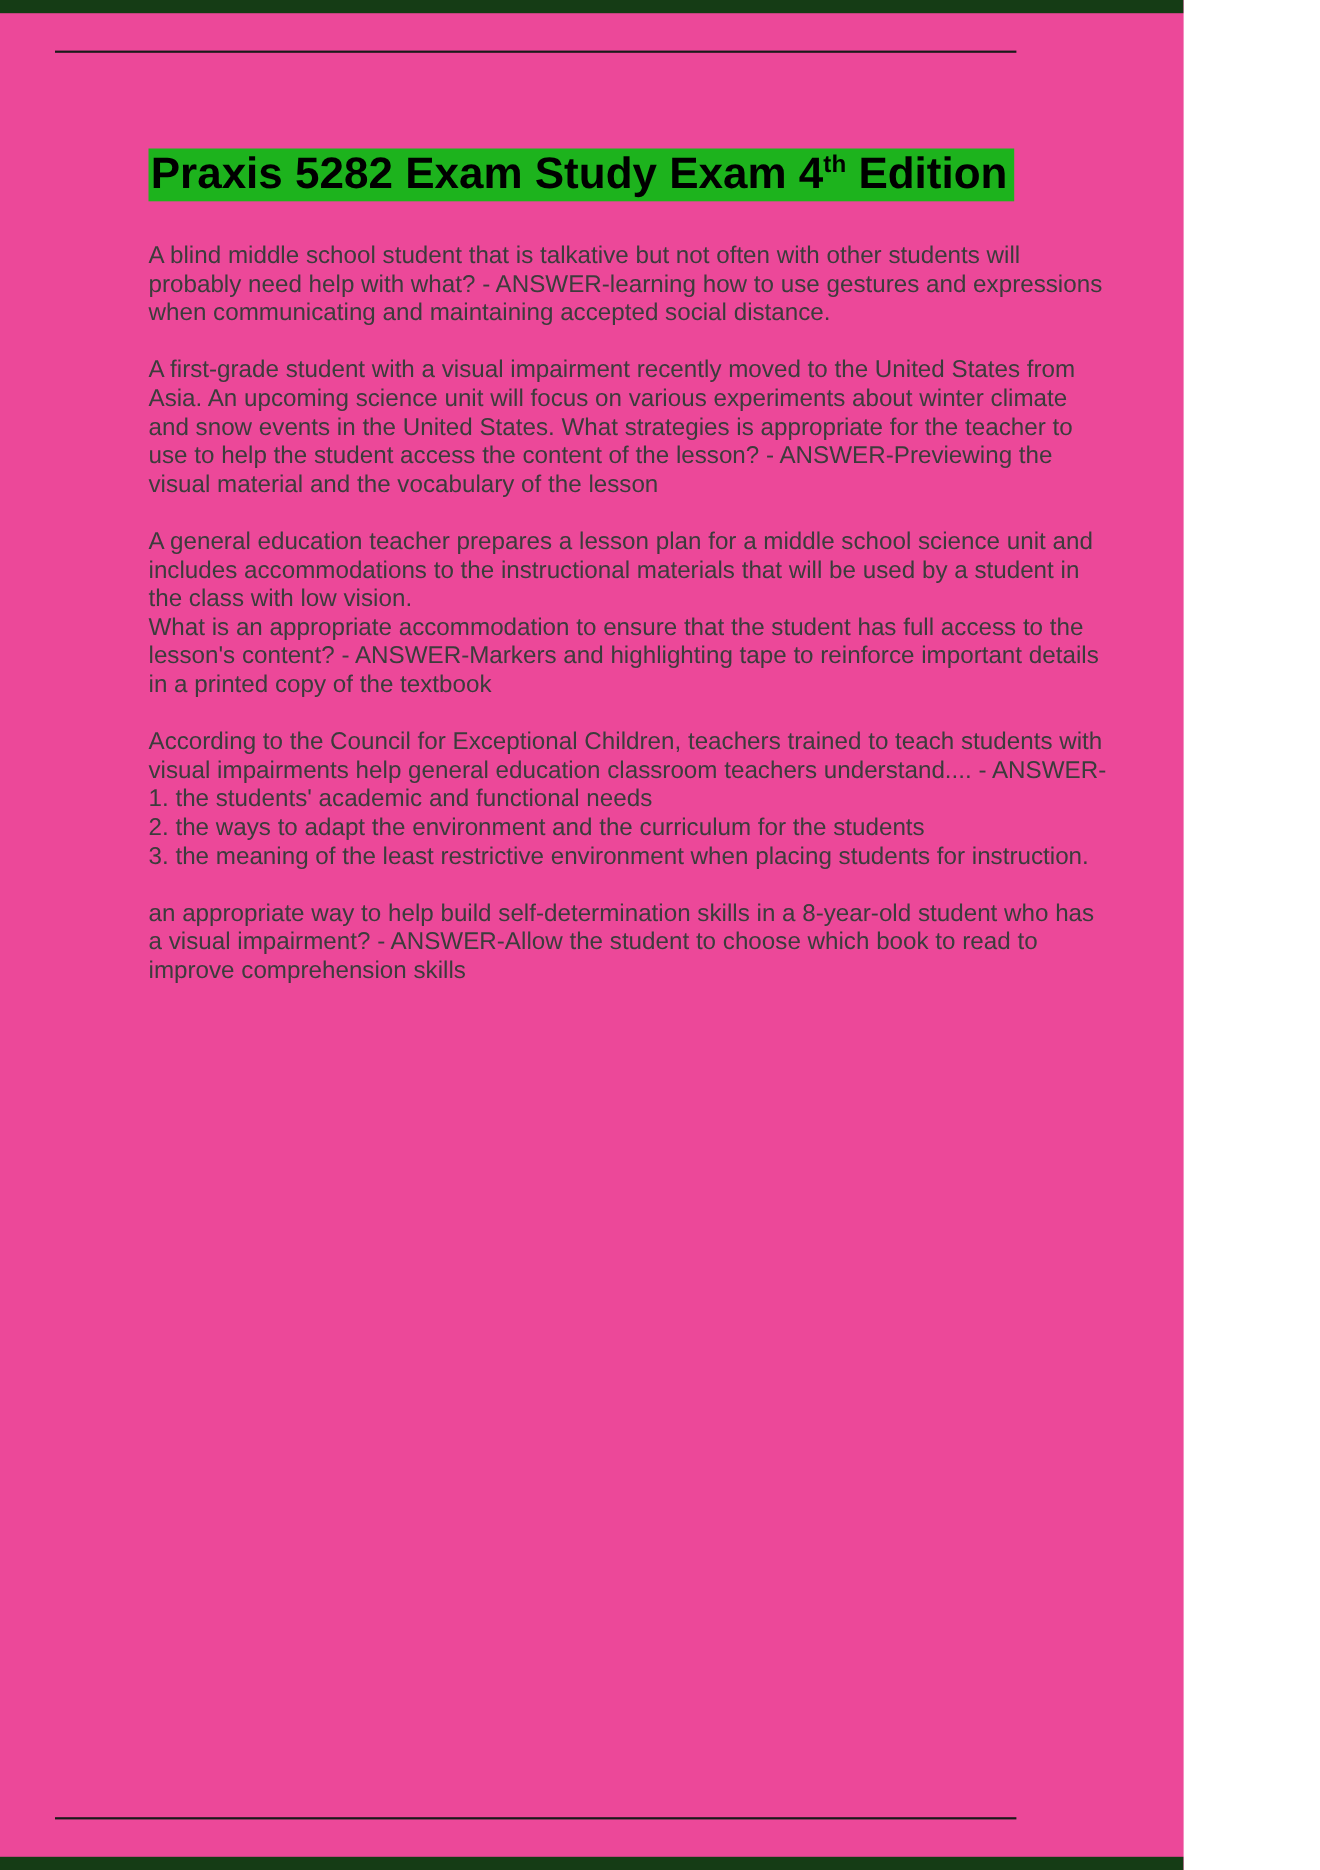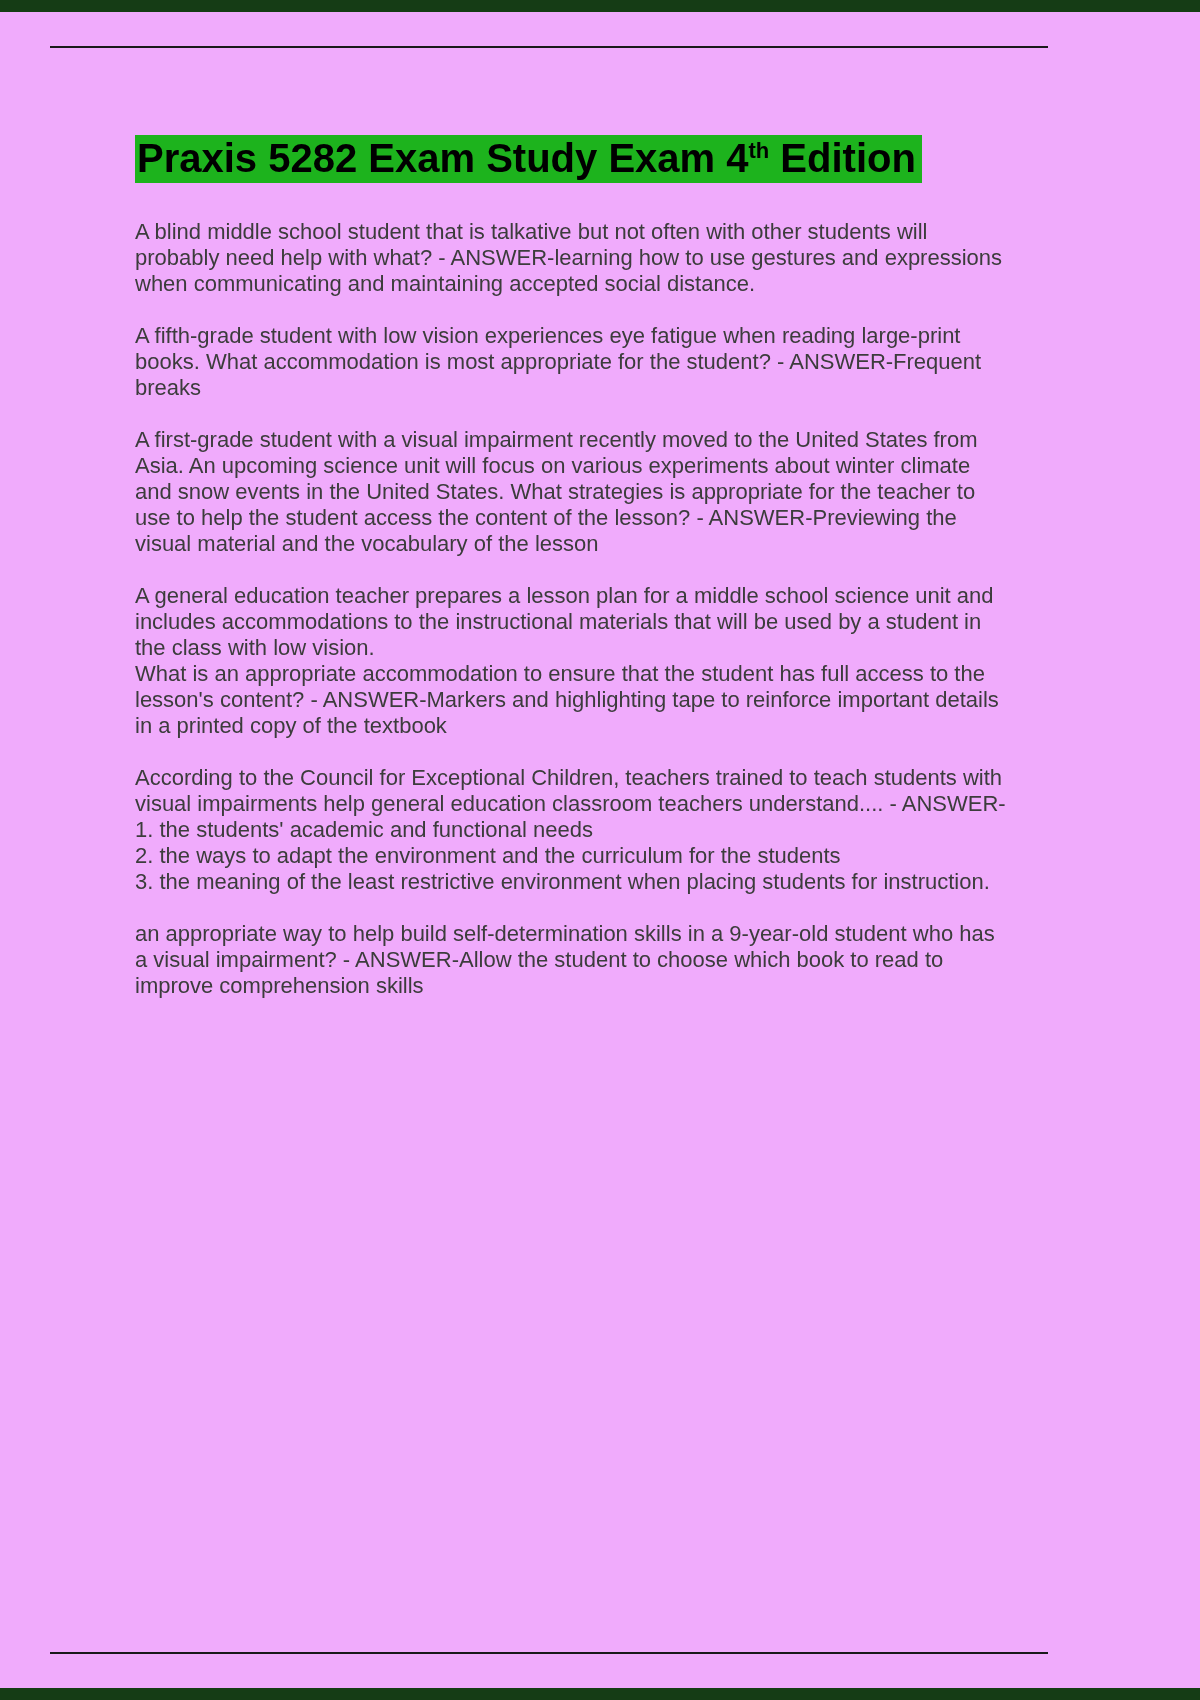--- a/index.html
+++ b/index.html
@@ -1,20 +1,20 @@
 <!DOCTYPE html>
 <html><head>
 <meta charset="utf-8">
 <style>
   html, body { margin: 0; padding: 0; background: #ffffff; }
   .page {
     position: relative;
-    width: 1200px;
+    width: 1076px;
     height: 1700px;
-    background: #f0abfc;
+    background: #ec4899;
     font-family: "Liberation Sans", sans-serif;
     overflow: hidden;
   }
   .edge-bar {
     position: absolute;
     left: 0;
     width: 100%;
     height: 12px;
     background: #153c15;
   }
@@ -65,27 +65,26 @@
   <div class="edge-bar top"></div>
   <div class="rule top"></div>
 
   <div class="content">
 
     <h1 class="title">
       <span class="title-line"><span class="hl"><span>Praxis 5282 Exam Study Exam 4</span><sup>th</sup><span> Edition</span></span></span><br>
     </h1>
 
     <p class="qa">A blind middle school student that is talkative but not often with other students will probably need help with what? - ANSWER-learning how to use gestures and expressions when communicating and maintaining accepted social distance.</p>
-    <p class="qa">A fifth-grade student with low vision experiences eye fatigue when reading large-print books. What accommodation is most appropriate for the student? - ANSWER-Frequent breaks</p>
     <p class="qa">A first-grade student with a visual impairment recently moved to the United States from Asia. An upcoming science unit will focus on various experiments about winter climate and snow events in the United States. What strategies is appropriate for the teacher to use to help the student access the content of the lesson? - ANSWER-Previewing the visual material and the vocabulary of the lesson</p>
     <p class="qa">A general education teacher prepares a lesson plan for a middle school science unit and includes accommodations to the instructional materials that will be used by a student in the class with low vision.
 What is an appropriate accommodation to ensure that the student has full access to the lesson's content? - ANSWER-Markers and highlighting tape to reinforce important details in a printed copy of the textbook</p>
     <p class="qa">According to the Council for Exceptional Children, teachers trained to teach students with visual impairments help general education classroom teachers understand.... - ANSWER-1. the students' academic and functional needs
 2. the ways to adapt the environment and the curriculum for the students
 3. the meaning of the least restrictive environment when placing students for instruction.</p>
-    <p class="qa">an appropriate way to help build self-determination skills in a 9-year-old student who has a visual impairment? - ANSWER-Allow the student to choose which book to read to improve comprehension skills</p>
+    <p class="qa">an appropriate way to help build self-determination skills in a 8-year-old student who has a visual impairment? - ANSWER-Allow the student to choose which book to read to improve comprehension skills</p>
 
   </div>
 
   <div class="rule bottom"></div>
   <div class="edge-bar bottom"></div>
 
 </div>
 
 </body></html>

